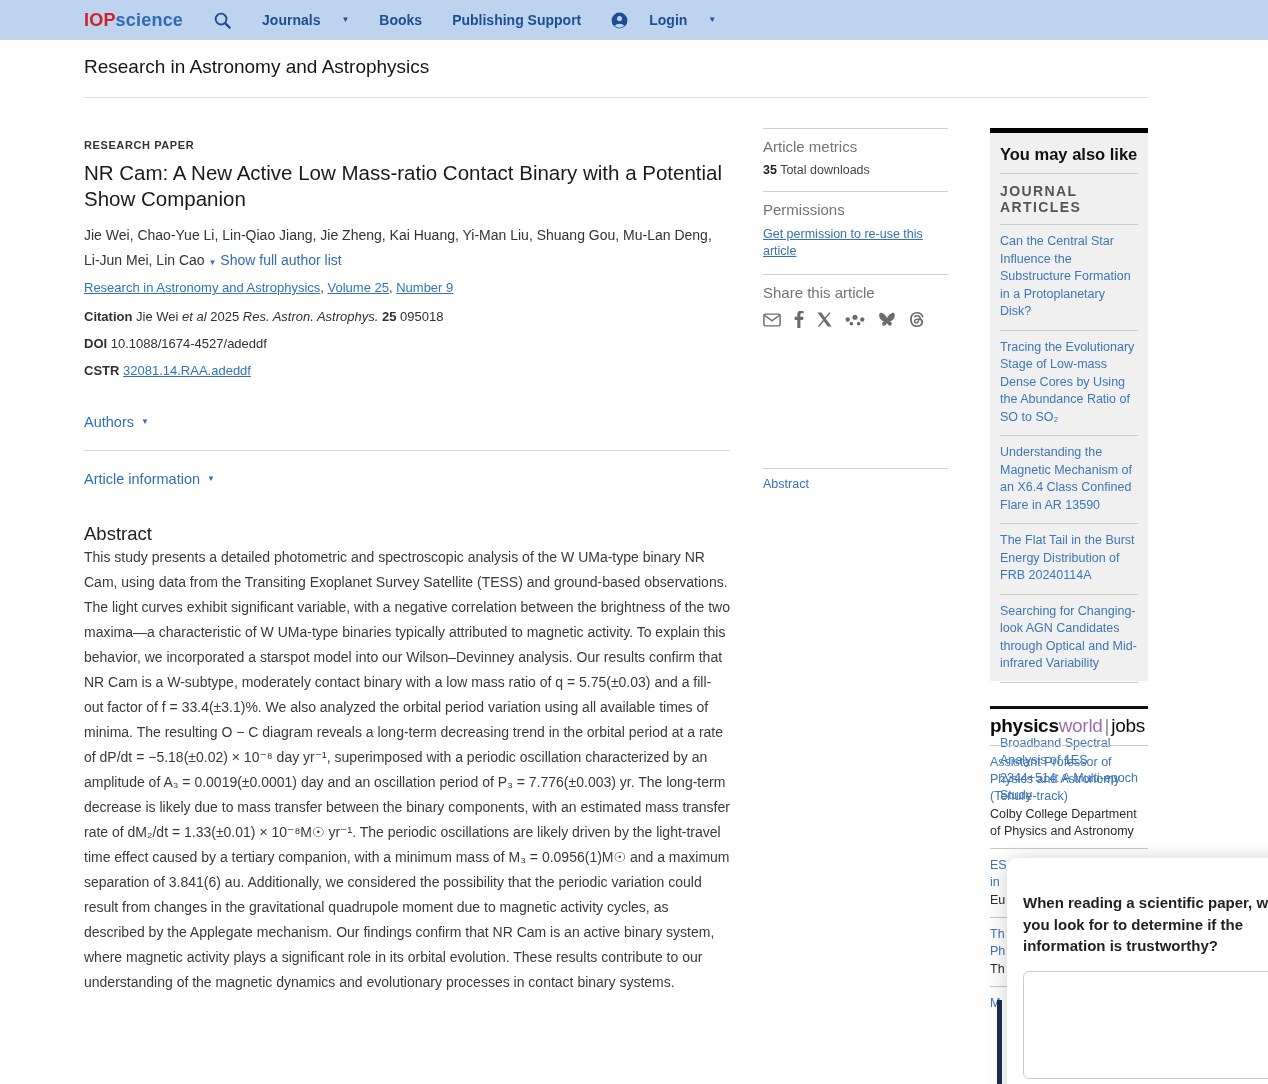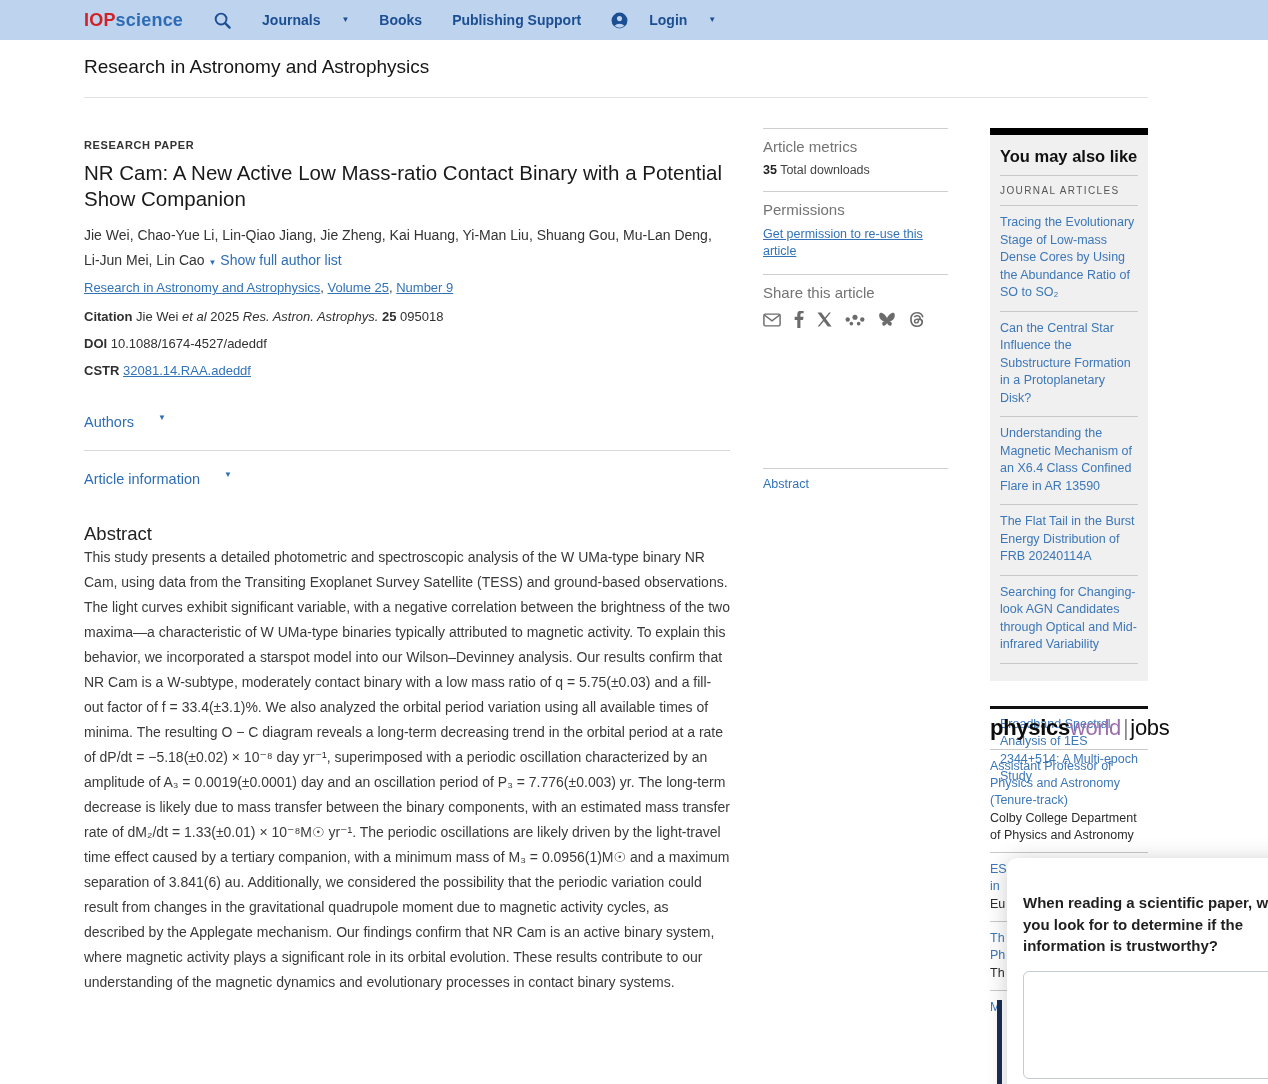--- a/index.html
+++ b/index.html
@@ -27,21 +27,21 @@
   .article-title { margin-top:9px; font-size:20.5px; line-height:26px; font-weight:500; color:#1a1a1a; }
   .authors-line { margin-top:11px; font-size:14px; line-height:25px; color:#333; }
   .show-authors { color:#2f6eb5; cursor:pointer; white-space:nowrap; }
   .show-authors .caret { color:#2f6eb5; }
   .published { margin-top:12px; font-size:12.6px; line-height:24.5px; color:#3f3f3f; }
   .issue-links { margin-top:4px; font-size:13px; color:#3f3f3f; line-height:22px; }
   a.lnk { color:#3273b8; text-decoration:underline; cursor:pointer; }
   .meta-line { margin-top:9px; font-size:13px; color:#303030; line-height:18px; }
   .meta-line .lbl { font-weight:700; }
   .meta-line i { font-style:italic; }
-  .toggle-row { margin-top:34px; font-size:14.5px; color:#2f6eb5; display:flex; align-items:flex-start; gap:24px; cursor:pointer; }
+  .toggle-row { margin-top:34px; font-size:14.5px; color:#2f6eb5; display:flex; align-items:center; gap:7px; cursor:pointer; }
   .toggle-row .caret { color:#2f6eb5; }
   .main-divider { margin-top:20px; height:1px; background:#d9d9d9; }
   .toggle-row.second { margin-top:20px; }
   .abstract-h { margin-top:36px; font-size:18.5px; font-weight:500; color:#222; }
   .abstract-text { font-size:14px; line-height:25px; color:#3a3a3a; }
 
   
   .mid-col { position:absolute; left:763px; top:128px; width:185px; }
   .mid-divider { height:1px; background:#cfcfcf; }
   .mid-section { padding:9px 0 14px 0; }
@@ -49,30 +49,30 @@
   .downloads { margin-top:8px; font-size:12.5px; color:#444; }
   .downloads b { font-weight:700; color:#222; }
   .perm-link { display:inline-block; margin-top:8px; font-size:12.5px; line-height:17px; }
   .share-icons { margin-top:10px; display:flex; align-items:center; gap:13px; }
   .share-icons svg { display:block; cursor:pointer; }
   .toc-block { margin-top:126px; }
   .toc-link { display:inline-block; margin-top:8px; font-size:12.5px; color:#3273b8; cursor:pointer; }
 
   
   .also-like { position:absolute; left:990px; top:128px; width:158px; height:553px;
-    background:#f0f0f0; border-top:7px solid #000000; padding:8px 10px; }
+    background:#f0f0f0; border-top:5px solid #000000; padding:8px 10px; }
   .also-title { font-size:16.5px; font-weight:700; color:#111; padding:4px 0 9px 0; border-bottom:1px solid #c9c9c9; }
-  .also-section { font-size:10px; letter-spacing:1.4px; color:#555; font-weight:400;
+  .also-section { font-size:14px; letter-spacing:1.4px; color:#555; font-weight:700;
     padding:9px 0; border-bottom:1px solid #c9c9c9; }
   .also-item { display:block; font-size:12.5px; line-height:17.5px; color:#3c77b8;
     padding:8px 0 9px 0; border-bottom:1px solid #c9c9c9; cursor:pointer; text-decoration:none; }
   .also-item:last-child { border-bottom:none;margin-top:44px; }
 
   .jobs { position:absolute; left:990px; top:706px; width:158px; border-top:3px solid #101010; padding-top:6px; }
-  .pw-logo { font-size:22px; letter-spacing:-0.3px; white-space:nowrap; cursor:pointer; }
+  .pw-logo { font-size:19px; letter-spacing:-0.3px; white-space:nowrap; cursor:pointer; }
   .pw-logo .physics { color:#0d0d0d; font-weight:800; }
   .pw-logo .world { color:#9b6fad; font-weight:400; }
   .pw-logo .bar { color:#8a8a8a; font-weight:300; padding:0 2px; }
   .pw-logo .jobs-w { color:#0d0d0d; font-weight:400; }
   .job-listing { border-top:1px solid #c9c9c9; margin-top:8px; padding-top:8px;
     font-size:12.5px; line-height:17px; }
   .job-listing:first-of-type { border-top:none; }
   .job-link { color:#3c77b8; cursor:pointer; white-space:pre-line; }
   .job-org { color:#2b2b2b; margin-top:1px; white-space:pre-line; }
 
@@ -216,22 +216,22 @@
     </div>
     <div class="toc-block">
       <div class="mid-divider"></div>
       <span class="toc-link">Abstract</span>
     </div>
   </div>
 
   <div class="also-like">
     <div class="also-title">You may also like</div>
     <div class="also-section">JOURNAL ARTICLES</div>
+    <a class="also-item">Can the Central Star Influence the Substructure Formation in a Protoplanetary Disk?</a>
     <a class="also-item">Tracing the Evolutionary Stage of Low-mass Dense Cores by Using the Abundance Ratio of SO to SO₂</a>
-    <a class="also-item">Can the Central Star Influence the Substructure Formation in a Protoplanetary Disk?</a>
     <a class="also-item">Understanding the Magnetic Mechanism of an X6.4 Class Confined Flare in AR 13590</a>
     <a class="also-item">The Flat Tail in the Burst Energy Distribution of FRB 20240114A</a>
     <a class="also-item">Searching for Changing-look AGN Candidates through Optical and Mid-infrared Variability</a>
     <a class="also-item">Broadband Spectral Analysis of 1ES 2344+514: A Multi-epoch Study</a>
   </div>
 
   <div class="jobs">
     <div class="pw-logo">
       <span class="physics">physics</span><span class="world">world</span><span class="bar">|</span><span class="jobs-w">jobs</span>
     </div>

